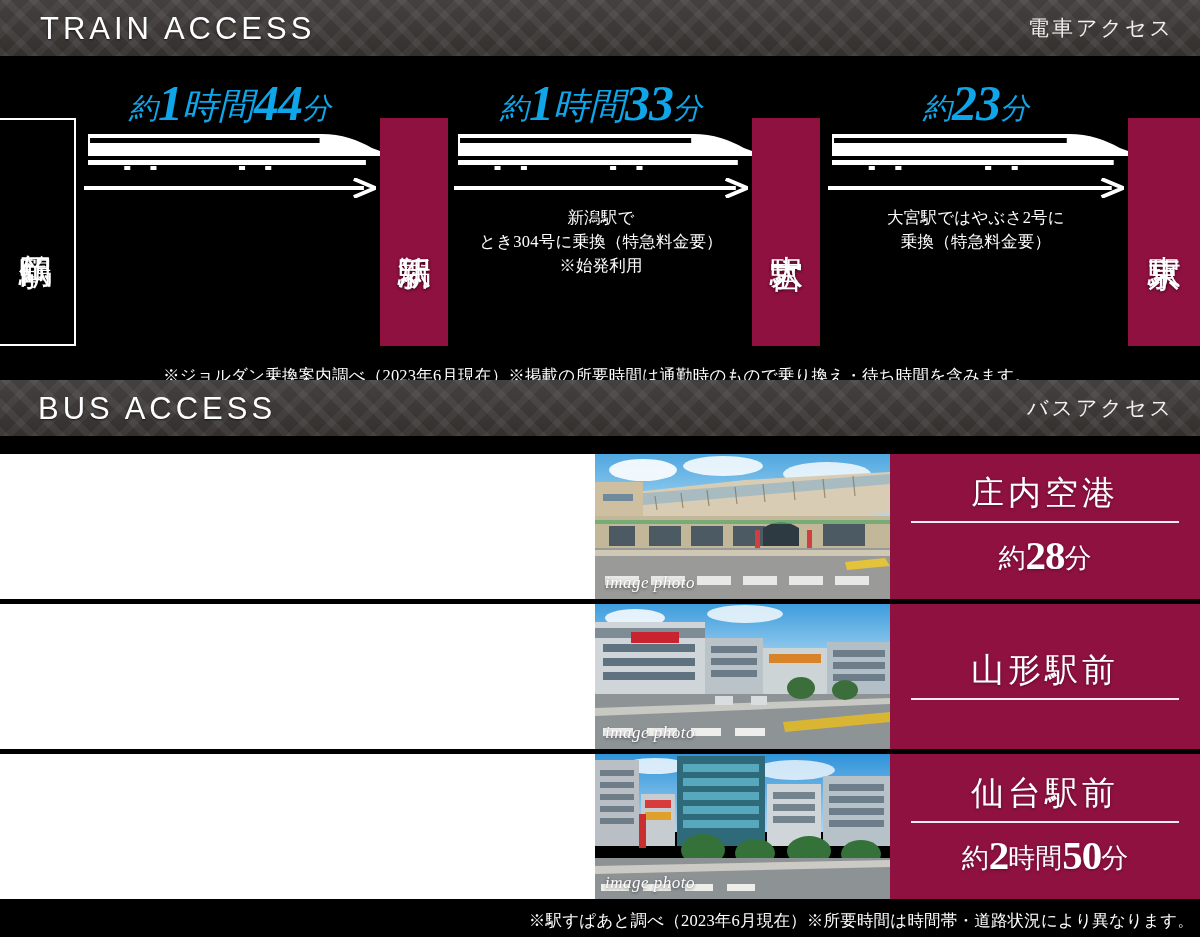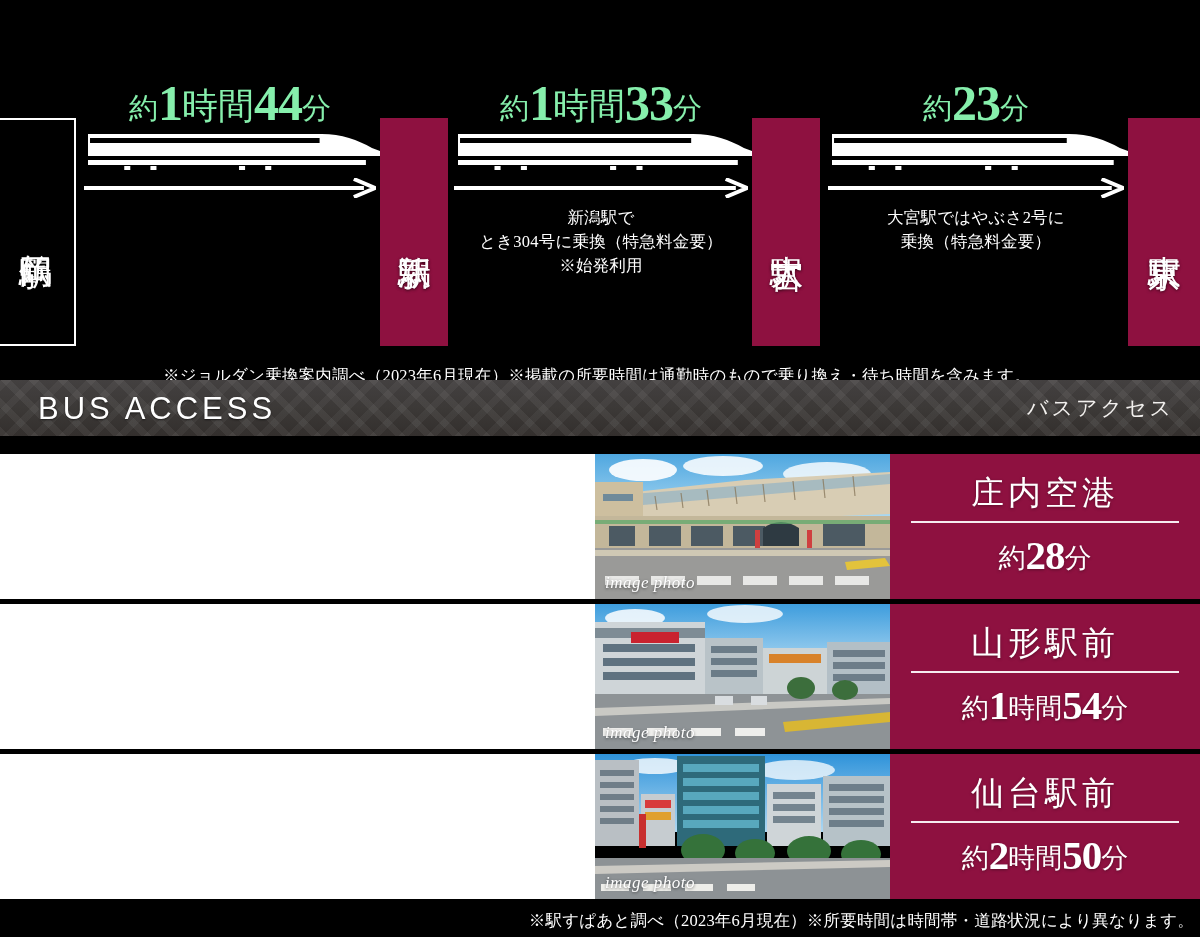--- a/index.html
+++ b/index.html
@@ -109,26 +109,27 @@
   }
   #leg1 { left: 84px;  width: 292px; }
   #leg2 { left: 454px; width: 294px; }
   #leg3 { left: 828px; width: 296px; }
 
   .leg-duration {
     position: absolute;
     top: 22px;
     left: 0; right: 0;
     text-align: center;
-    color: #86efac;
+    color: #0ea5e9;
     font-size: 36px;
     line-height: 1;
     white-space: nowrap;
     z-index: 3;
     text-shadow: 0 0 2px rgba(0,0,0,0.9);
+    font-style: italic;
   }
   .leg-duration .big {
     font-size: 50px;
     font-weight: 700;
     vertical-align: -2px;
     letter-spacing: -1px;
   }
   .leg-duration .sm { font-size: 29px; }
 
   
@@ -281,20 +282,24 @@
     line-height: 1.2;
     white-space: nowrap;
     z-index: 8;
   }
 </style>
 </head>
 <body>
 
 <div id="page">
 
+  <div class="section-bar" id="train-bar">
+    <span class="section-en">TRAIN ACCESS</span>
+    <span class="section-ja">電車アクセス</span>
+  </div>
 
   <div id="train-area">
 
     <div class="station origin">鶴岡駅</div>
 
     <div class="leg" id="leg1">
       <div class="leg-duration">
         <span class="sm">約</span><span class="big">1</span><span>時間</span><span class="big">44</span><span class="sm">分</span>
       </div>
       <div class="train-icon">
@@ -505,23 +510,20 @@
           <g fill="#d9dde0">
             <rect x="120" y="92" width="18" height="9"></rect>
               <rect x="156" y="92" width="16" height="9"></rect>
           </g>
         </svg>
         <span class="caption">image photo</span>
       </div>
       <div class="bus-label">
         <div class="bus-dest">山形駅前</div>
         <div class="bus-rule"></div>
-        <div class="bus-time">
-          <span>約</span><span class="big">1</span><span>時間</span><span class="big">54</span><span>分</span>
-        </div>
       </div>
     </div>
 
     <div class="bus-row" id="bus-row-2">
       <div class="bus-map"></div>
       <div class="bus-photo">
         <svg viewBox="0 0 295 145" preserveAspectRatio="none">
           <defs>
             <linearGradient id="sky2" x1="0" y1="0" x2="0" y2="1">
               <stop offset="0%" stop-color="#2f93da"></stop>

